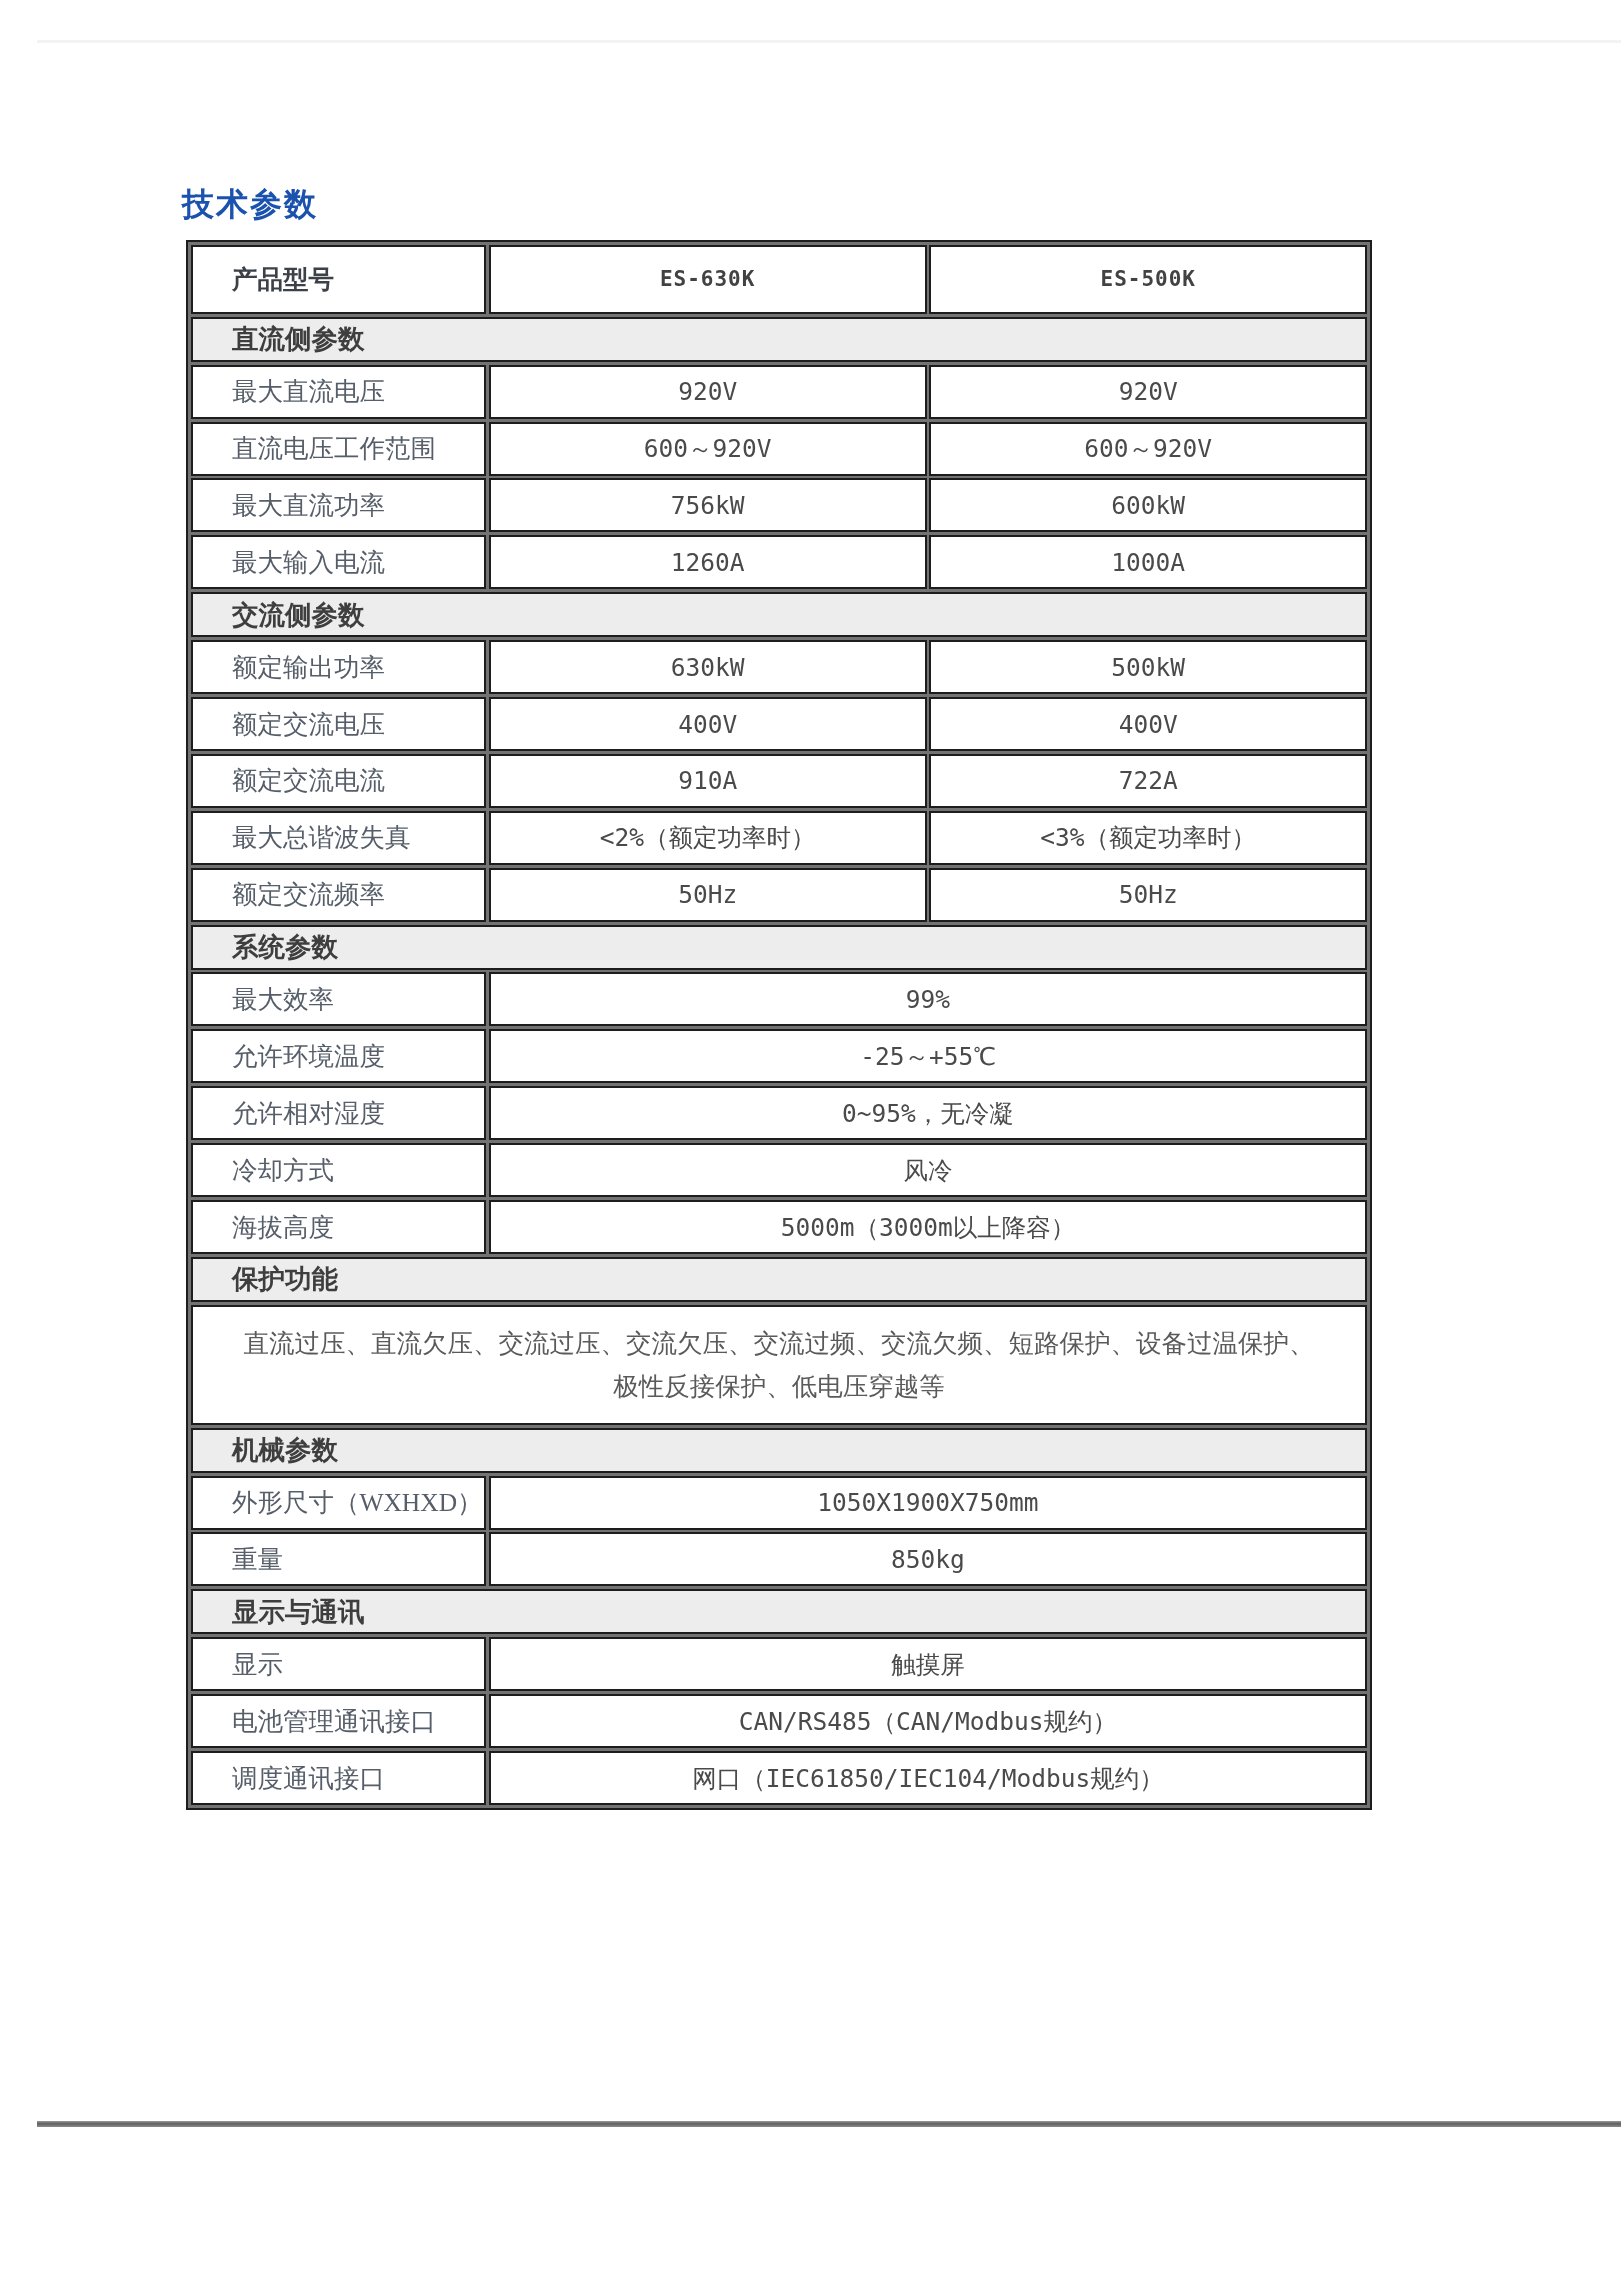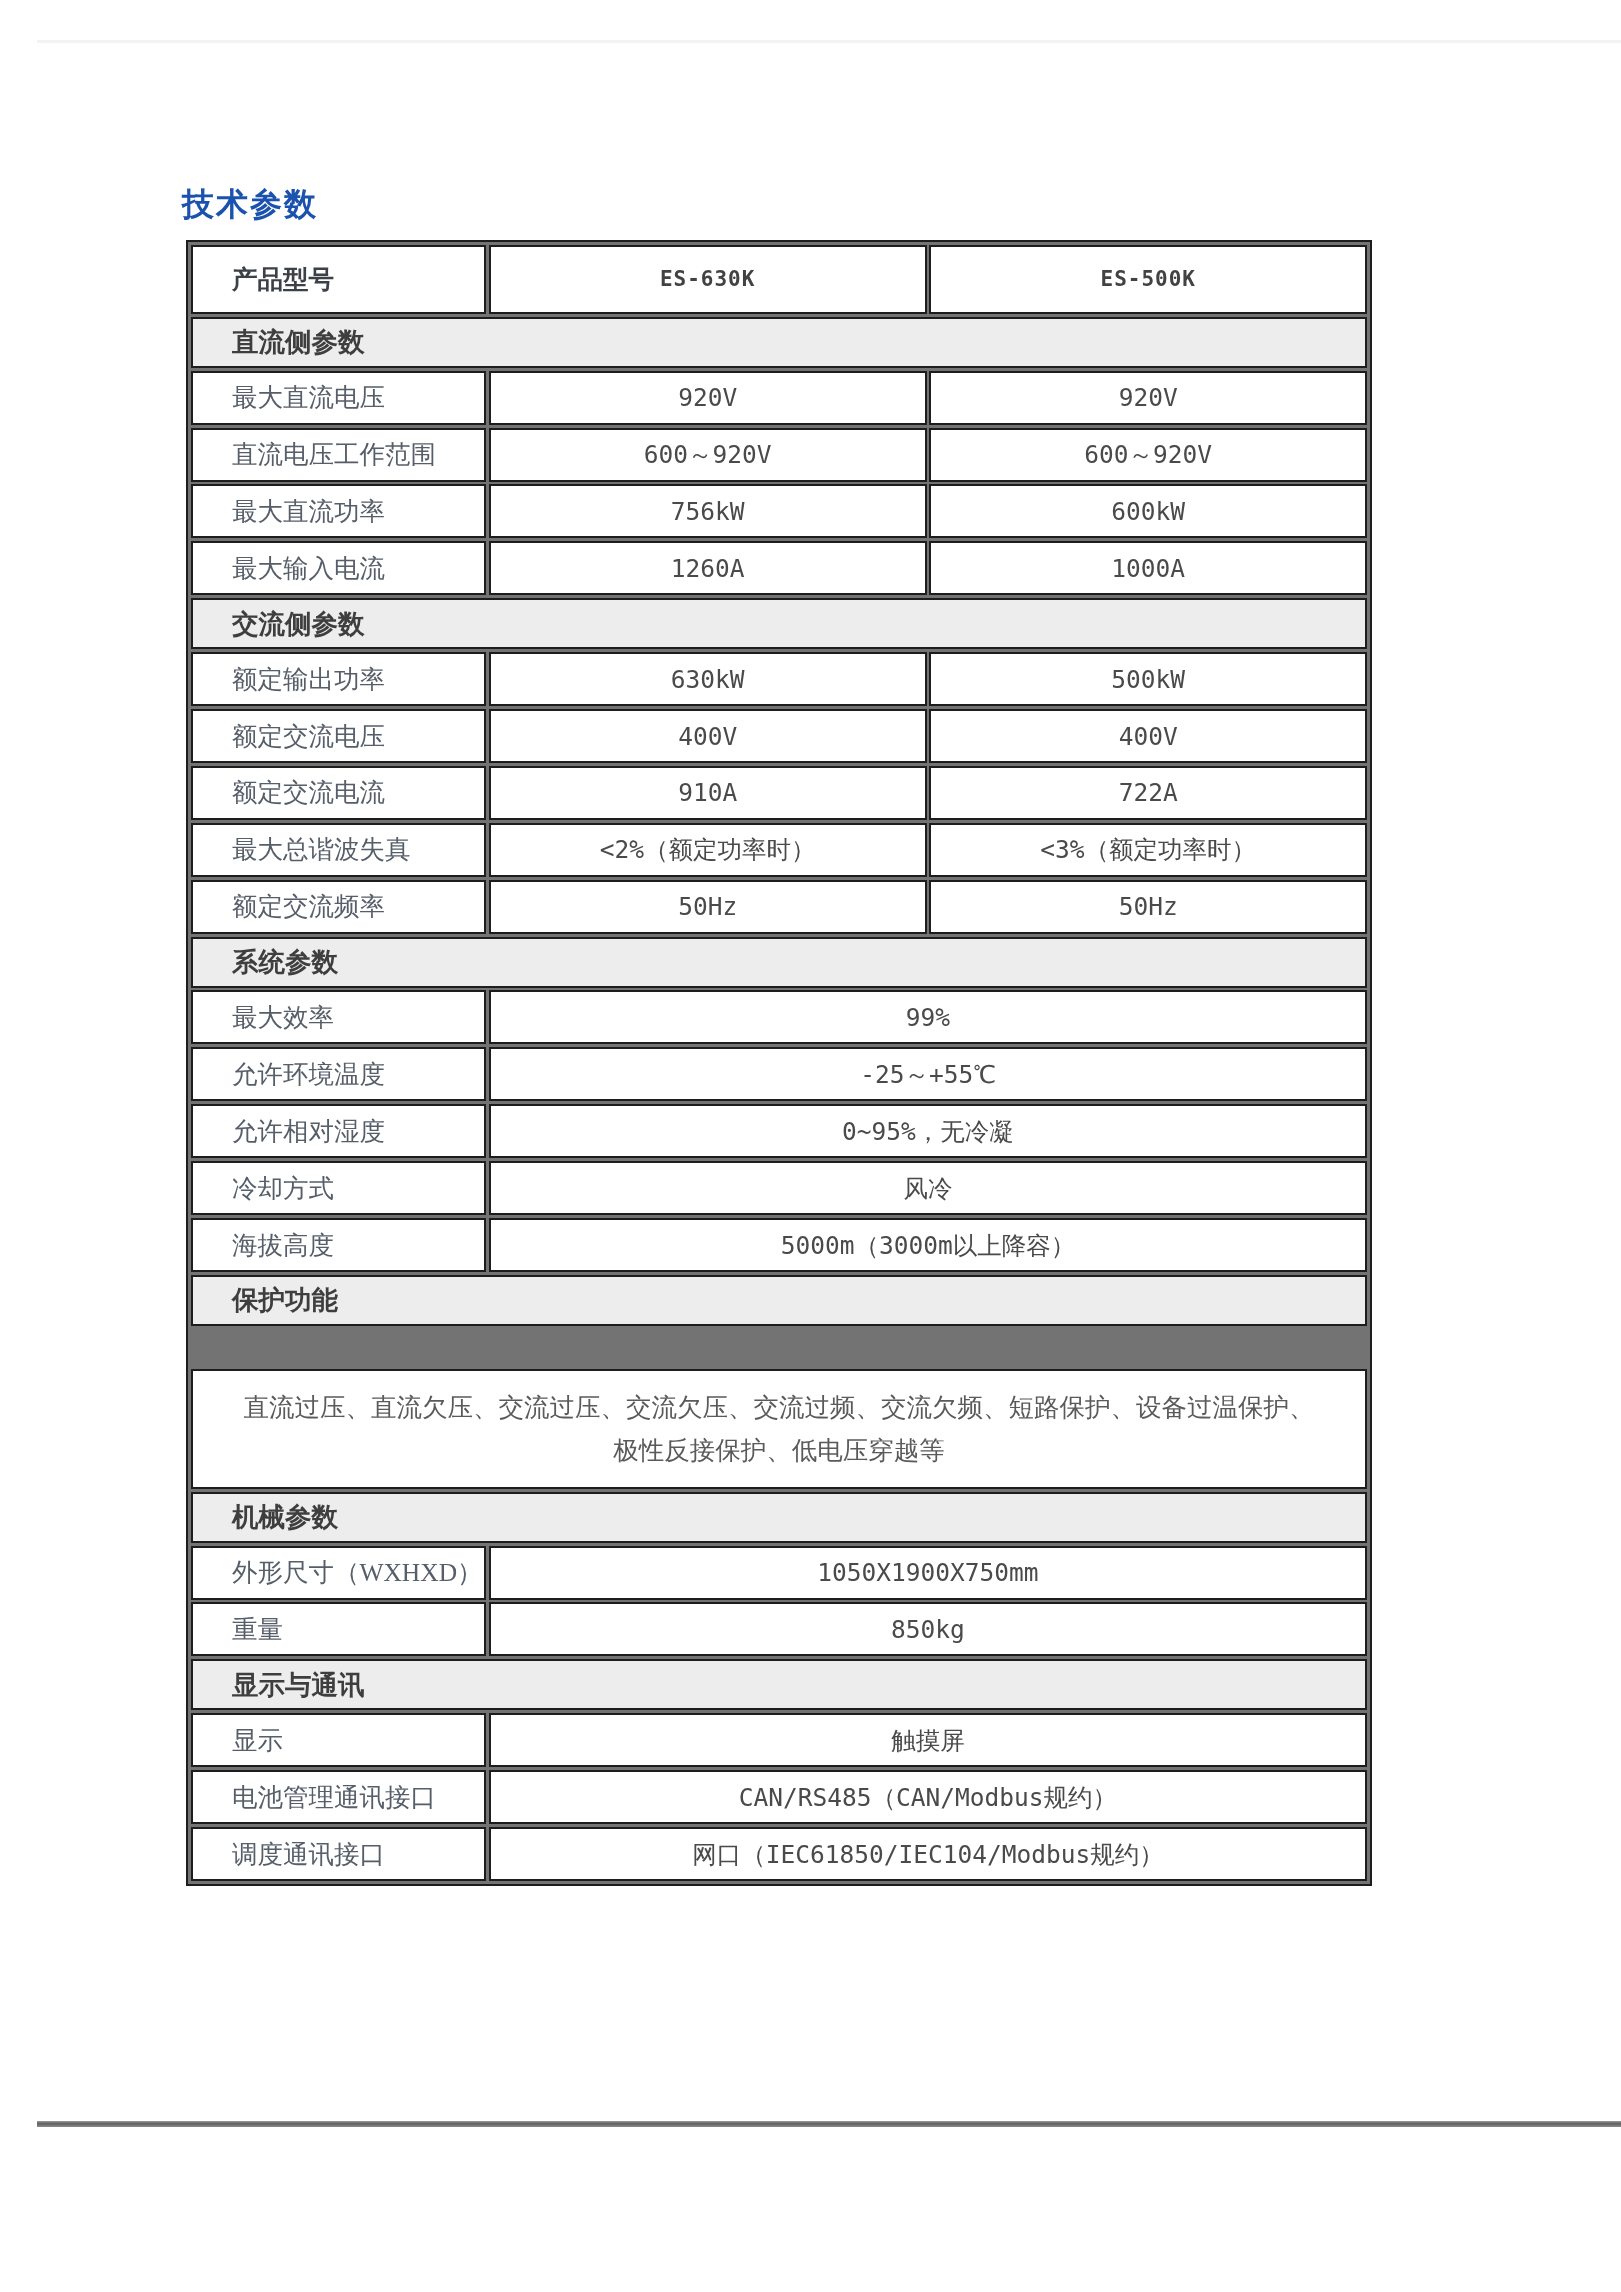--- a/index.html
+++ b/index.html
@@ -25,24 +25,24 @@
   }
   .row{display:flex;gap:2.9px;margin-top:2.9px;}
   .row:first-child{margin-top:0;}
   .cell{
     box-sizing:border-box;border:2px solid #1d1d1d;background:#ffffff;
     display:flex;align-items:center;min-width:0;
   }
   .c1{width:295px;flex:0 0 295px;padding-left:39px;}
   .cv{flex:1 1 0;justify-content:center;text-align:center;}
   .cmerged{flex:1 1 0;justify-content:center;text-align:center;}
-  .cfull{flex:1 1 0;justify-content:flex-end;text-align:center;padding:0 39px;margin-top:40px;}
+  .cfull{flex:1 1 0;justify-content:flex-end;text-align:center;padding:0 39px;}
   .csec{flex:1 1 0;background:#ededed;padding-left:39px;}
   .h-head{height:69px;}
-  .h-sec{height:51px;}
+  .h-sec{height:45px;}
   .h-data{height:54px;}
   .h-full{height:120px;}
   .lbl{
     font-family:"Liberation Serif", serif;font-size:25.5px;color:#565e69;
     white-space:nowrap;
   }
   .val{
     font-family:"DejaVu Sans Mono", monospace;font-size:24.5px;color:#4a4a4a;
     white-space:nowrap;
   }

